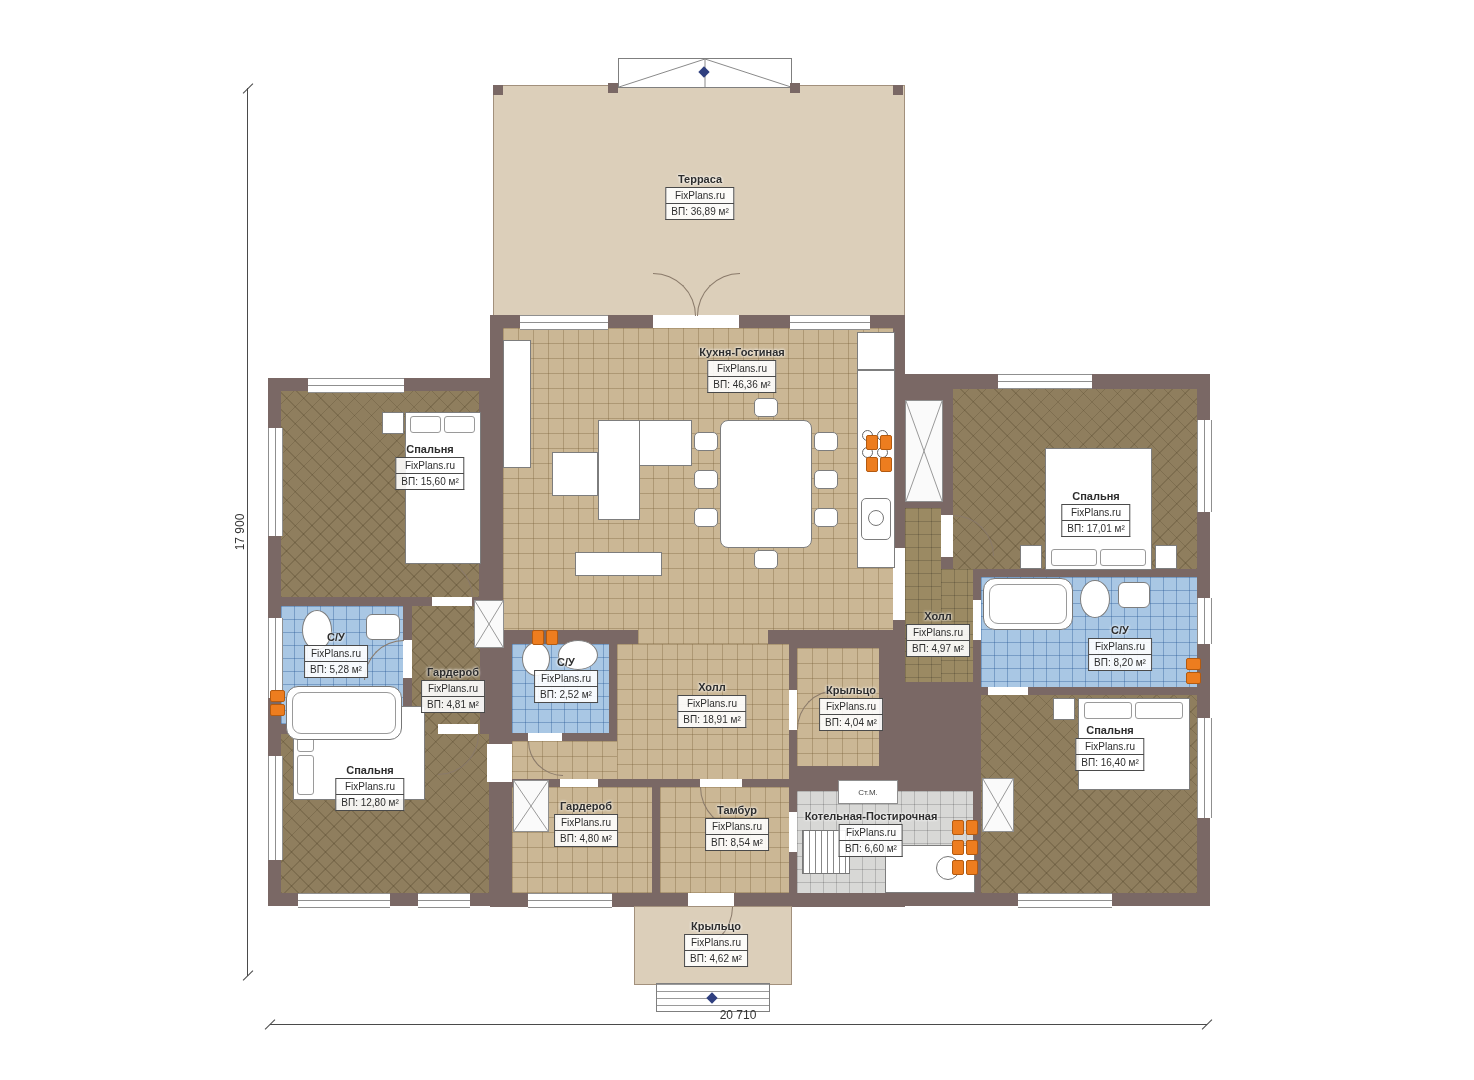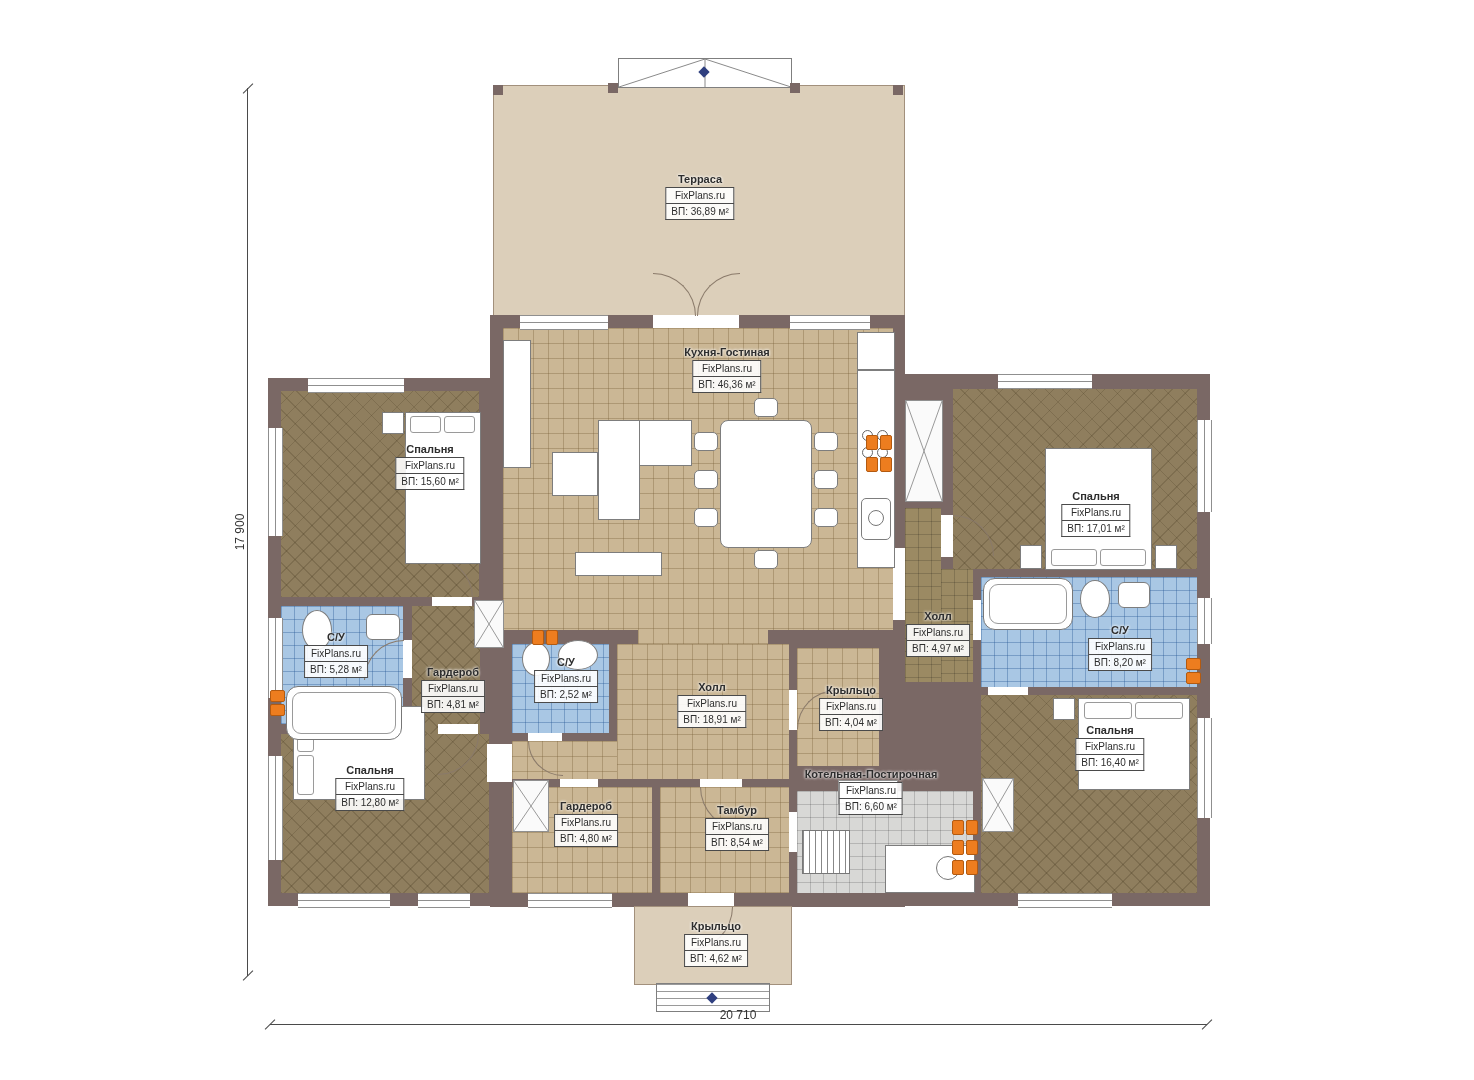--- a/index.html
+++ b/index.html
@@ -272,21 +272,21 @@
   <div class="rad" style="left:952px;top:860px">
       <i></i>
       <i></i>
     </div>
 
   <div class="room-label" style="left:700px;top:173px">
     <div class="rname">Терраса</div>
     <div class="boxes"><div class="lbox">FixPlans.ru</div>
     <div class="lbox">ВП: 36,89 м²</div></div></div>
 
-  <div class="room-label" style="left:727px;top:346px">
+  <div class="room-label" style="left:742px;top:346px">
     <div class="rname">Кухня-Гостиная</div>
     <div class="boxes"><div class="lbox">FixPlans.ru</div>
     <div class="lbox">ВП: 46,36 м²</div></div></div>
 
   <div class="room-label" style="left:430px;top:443px">
     <div class="rname">Спальня</div>
     <div class="boxes"><div class="lbox">FixPlans.ru</div>
     <div class="lbox">ВП: 15,60 м²</div></div></div>
 
   <div class="room-label" style="left:336px;top:631px">
@@ -342,21 +342,21 @@
   <div class="room-label" style="left:586px;top:800px">
     <div class="rname">Гардероб</div>
     <div class="boxes"><div class="lbox">FixPlans.ru</div>
     <div class="lbox">ВП: 4,80 м²</div></div></div>
 
   <div class="room-label" style="left:737px;top:804px">
     <div class="rname">Тамбур</div>
     <div class="boxes"><div class="lbox">FixPlans.ru</div>
     <div class="lbox">ВП: 8,54 м²</div></div></div>
 
-  <div class="room-label" style="left:871px;top:768px">
+  <div class="room-label" style="left:871px;top:810px">
     <div class="rname">Котельная-Постирочная</div>
     <div class="boxes"><div class="lbox">FixPlans.ru</div>
     <div class="lbox">ВП: 6,60 м²</div></div></div>
 
   <div class="room-label" style="left:716px;top:920px">
     <div class="rname">Крыльцо</div>
     <div class="boxes"><div class="lbox">FixPlans.ru</div>
     <div class="lbox">ВП: 4,62 м²</div></div></div>
 
   <div class="dim-line-v" style="left:247px;top:88px;height:888px"></div>

